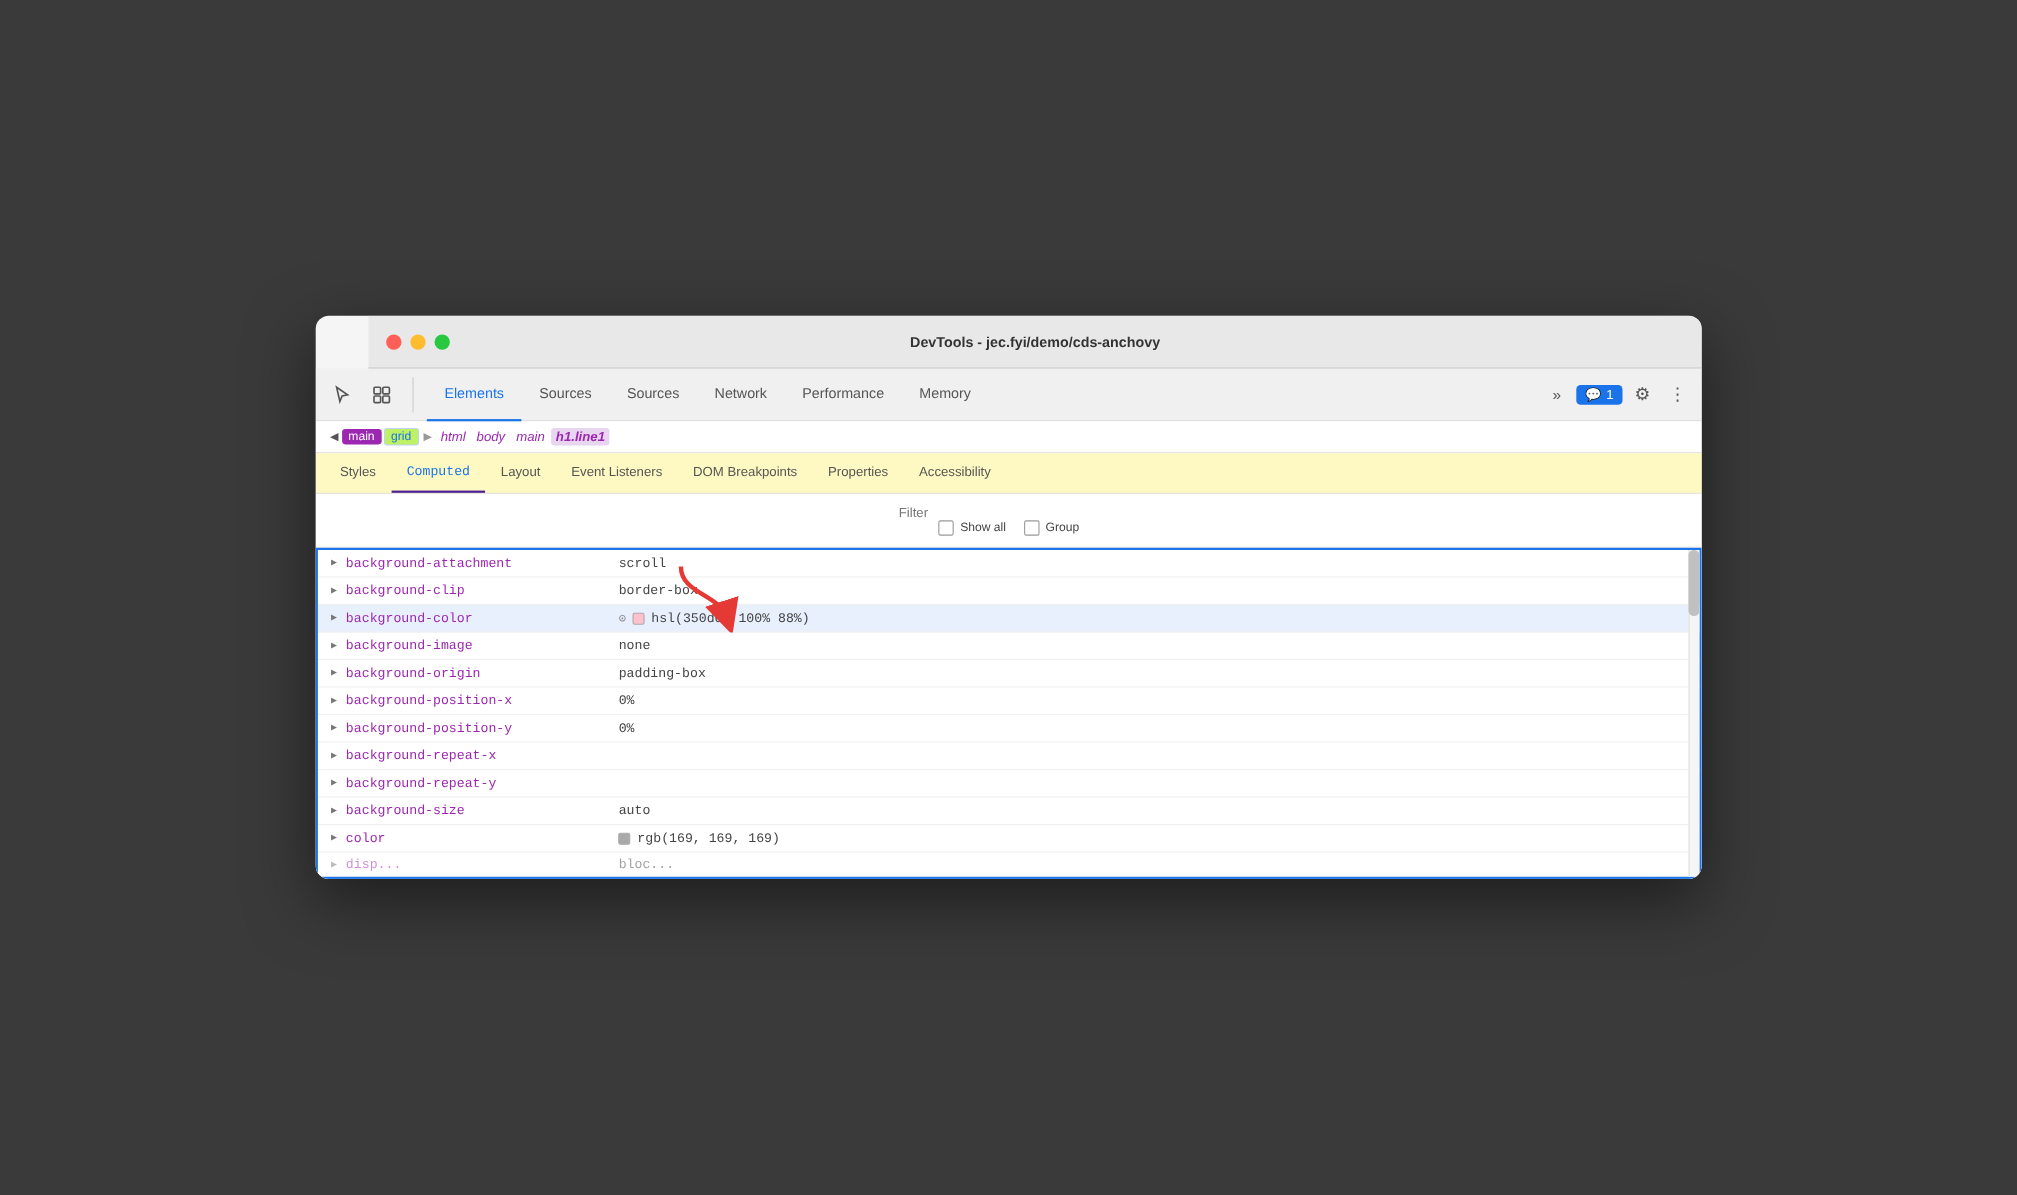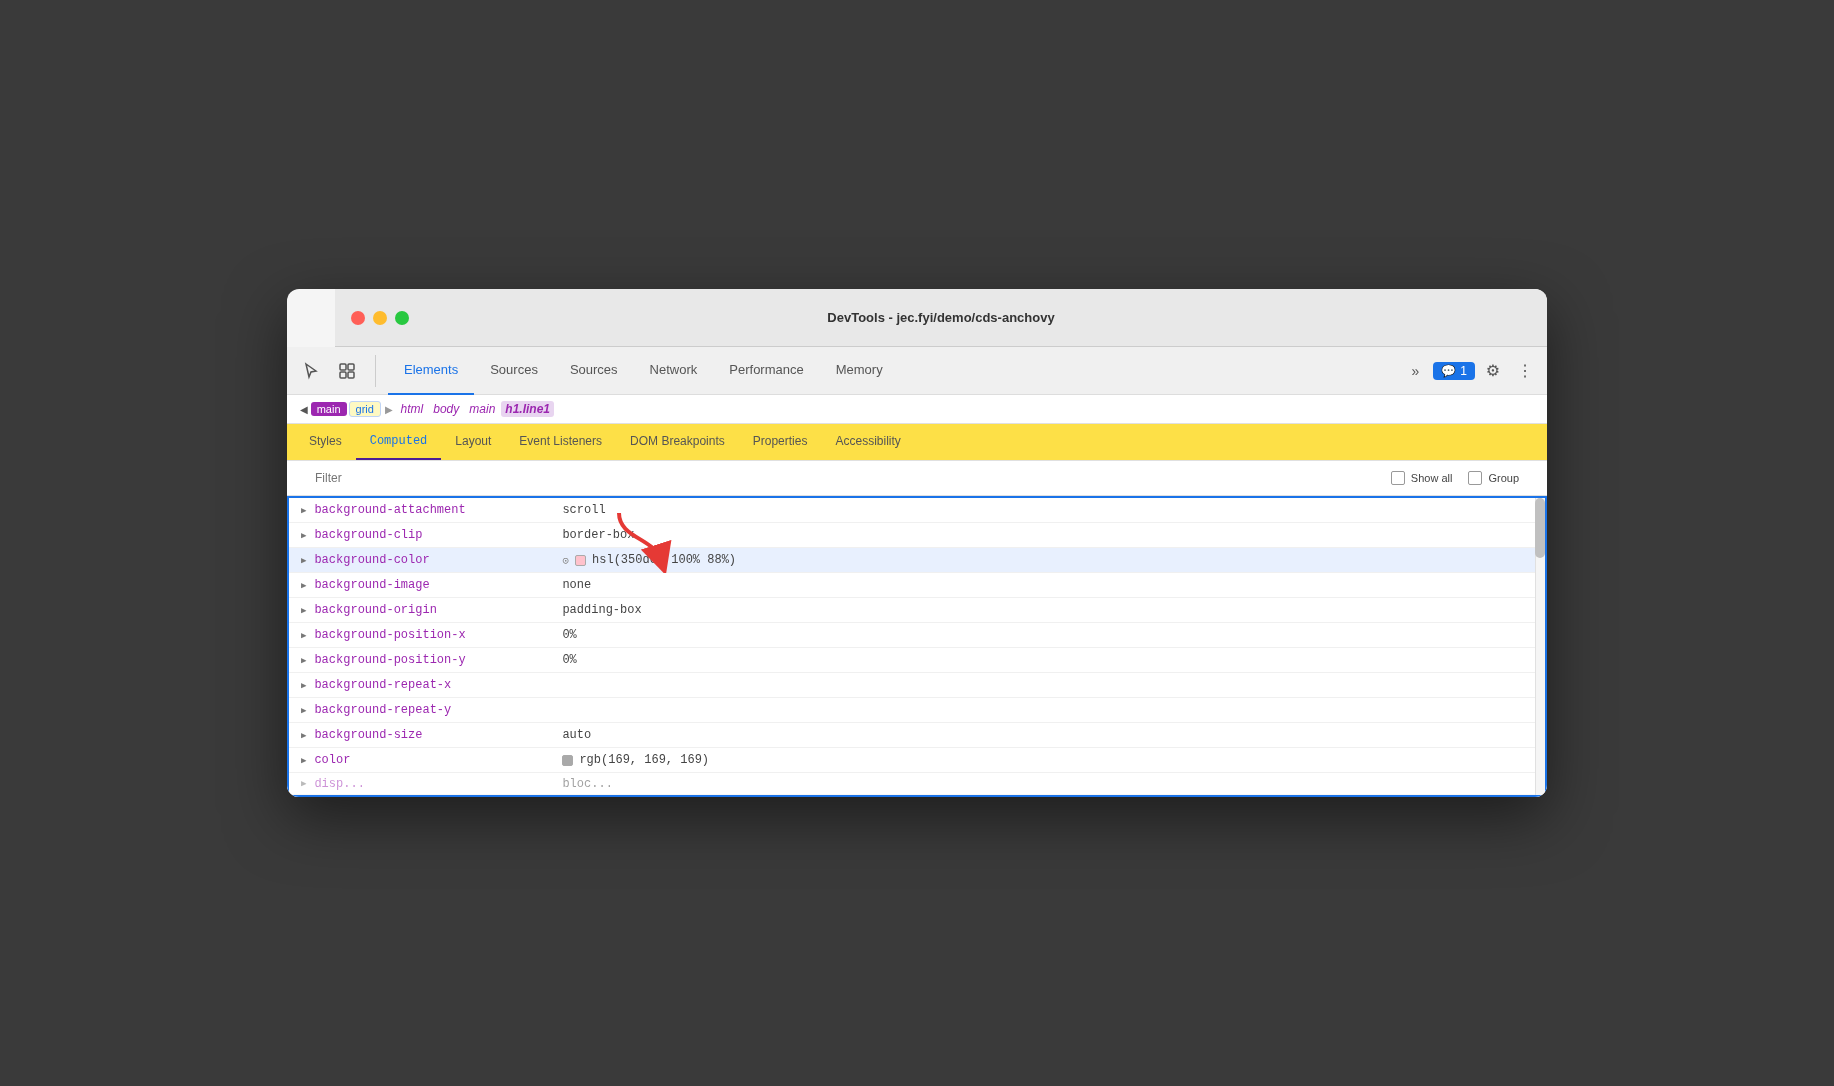--- a/index.html
+++ b/index.html
@@ -14,21 +14,21 @@
     .window {
       width: 1260px;
       background: #f5f5f5;
       border-radius: 12px;
       box-shadow: 0 20px 60px rgba(0,0,0,0.5);
       overflow: hidden;
     }
     
     .titlebar {
       background: #e8e8e8;
-      height: 58px;
+      height: 48px;
       display: flex;
       align-items: center;
       padding: 0 16px;
       border-bottom: 1px solid #ccc;
       position: relative;
       margin-left: 48px;
     }
     .traffic-lights {
       display: flex;
       gap: 8px;
@@ -156,31 +156,31 @@
     }
     .breadcrumb-arrow { color: #555; margin: 0 1px; font-size: 10px; }
     .breadcrumb-tag {
       background: #9c27b0;
       color: white;
       padding: 1px 6px;
       border-radius: 3px;
       font-size: 11px;
     }
     .breadcrumb-badge {
-      background: #fef9c3;
+      background: #bef264;
       color: #1a73e8;
       padding: 1px 6px;
       border-radius: 3px;
       font-size: 11px;
       border: 1px solid #c0d4f5;
     }
 
     
     .style-tabs {
-      background: #fde047;
+      background: #fef9c3;
       display: flex;
       align-items: center;
       padding: 0 8px;
       border-bottom: 1px solid #e0e0e0;
       gap: 0;
     }
     .style-tab {
       padding: 10px 14px;
       font-size: 12px;
       color: #555;
@@ -191,25 +191,26 @@
     .style-tab.active {
       color: #1a73e8;
       border-bottom: 2px solid #4c1d95;
       font-weight: 500;
       font-family: Liberation Mono, monospace;
     }
 
     
     .filter-bar {
       background: #fff;
-      padding: 10px 28px;
+      padding: 10px 13px;
       display: flex;
       align-items: center;
       justify-content: space-between;
       border-bottom: 1px solid #e0e0e0;
+      flex-direction: column;
     }
     .filter-input {
       font-size: 12px;
       color: #999;
       background: none;
       border: none;
       outline: none;
       width: 200px;
     }
     .filter-right {

